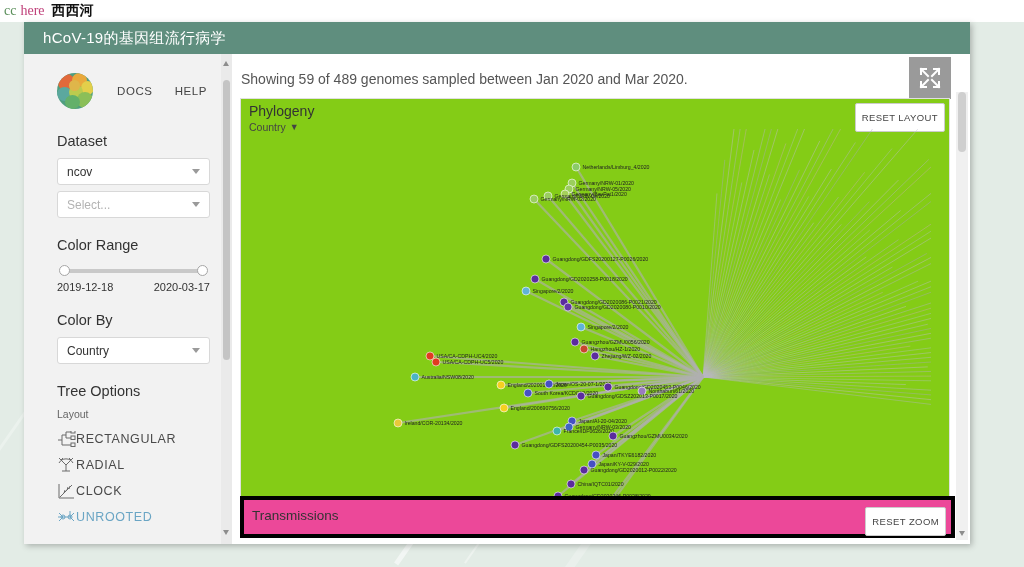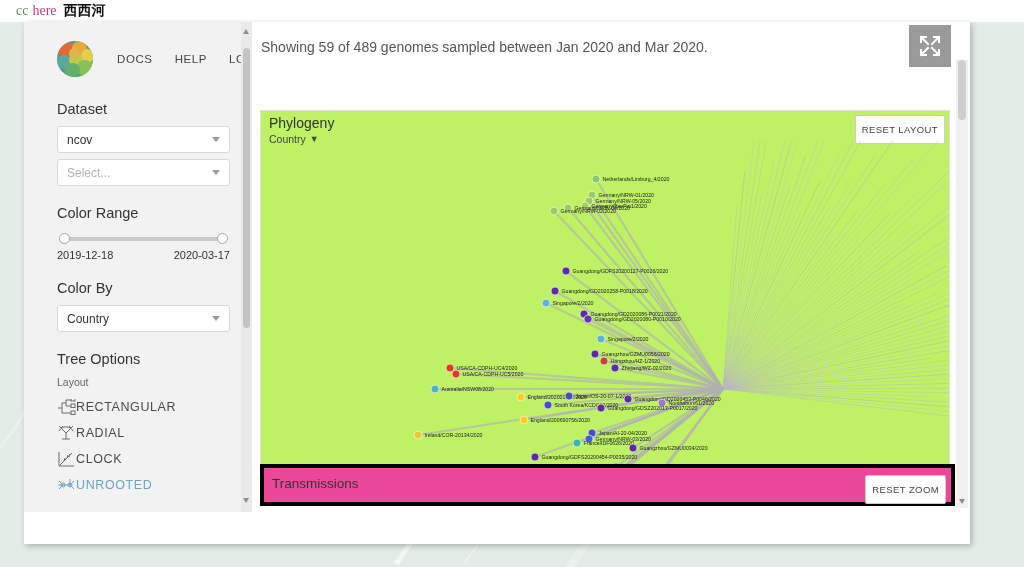--- a/index.html
+++ b/index.html
@@ -9,35 +9,35 @@
     background:#e3ece6;
     position:relative;
   }
   
   .bg-streaks{position:absolute;inset:0;overflow:hidden;pointer-events:none;}
   .bg-streaks i{position:absolute;display:block;background:rgba(255,255,255,.55);
     transform:rotate(35deg);transform-origin:top left;}
 
   
   .site-bar{position:absolute;left:0;top:0;width:1024px;height:22px;background:#ffffff;
-    display:flex;align-items:center;padding-left:16px;box-sizing:border-box;}
+    display:flex;align-items:center;padding-left:4px;box-sizing:border-box;}
   .site-bar .cc{color:#5a8f5a;font-size:14px;font-family:"Liberation Serif",serif;}
   .site-bar .here{color:#c0407a;font-size:14px;margin-left:4px;font-family:"Liberation Serif",serif;}
   .site-bar .cn{color:#111;font-size:14px;font-weight:bold;margin-left:7px;}
 
   
   .app{position:absolute;left:24px;top:22px;width:946px;height:522px;
        background:#fff;box-shadow:2px 2px 6px rgba(0,0,0,.25);}
   .app-title{height:32px;background:#5f8e7e;color:#fff;display:flex;align-items:center;
     padding-left:19px;font-size:15px;letter-spacing:.3px;box-sizing:border-box;}
 
   .app-body{display:flex;height:490px;background:#fff;position:relative;}
 
   
-  .sidebar{width:228px;background:#f2f2f2;position:relative;overflow:hidden;
+  .sidebar{width:208px;background:#f2f2f2;position:relative;overflow:hidden;
     padding:0 0 0 0;box-sizing:border-box;}
   .sb-inner{padding:14px 22px 0 33px;}
   .sb-top{display:flex;align-items:center;height:46px;}
   .logo{width:36px;height:36px;border-radius:50%;position:relative;overflow:hidden;flex:none;
     background:#4f9e7f;}
   .logo i{position:absolute;display:block;border-radius:50%;}
   .nav{display:flex;gap:22px;margin-left:24px;}
   .nav a{font-size:11.5px;color:#444;letter-spacing:.6px;text-decoration:none;}
   .sec-title{font-size:14.5px;color:#333;margin:19px 0 9px 0;font-weight:400;}
   .sel{height:27px;background:#fff;border:1px solid #d8d8d8;border-radius:3px;
@@ -61,21 +61,21 @@
   .sb-scroll{position:absolute;right:0;top:0;width:11px;height:100%;background:#eaeaea;}
   .sb-scroll .thumb{position:absolute;left:2px;top:26px;width:7px;height:280px;background:#c4c4c4;border-radius:4px;}
   .sb-scroll .arw{position:absolute;left:2px;width:0;height:0;border-left:3.5px solid transparent;
     border-right:3.5px solid transparent;}
   .sb-scroll .up{top:7px;border-bottom:5px solid #8d8d8d;}
   .sb-scroll .dn{bottom:9px;border-top:5px solid #8d8d8d;}
 
   
   .main{flex:1;position:relative;background:#fff;overflow:hidden;}
   .status{font-size:14px;color:#555;padding:17px 0 0 9px;}
-  .panel{position:absolute;left:8px;top:44px;right:20px;bottom:47px;border:1px solid #e0e0e0;background:#bef264;margin-top:44px;}
+  .panel{position:absolute;left:8px;top:44px;right:20px;bottom:47px;border:1px solid #e0e0e0;background:#84cc16;}
   .panel-head{position:relative;height:34px;}
   .panel-title{position:absolute;left:8px;top:4px;font-size:14px;color:#333;}
   .colorby{position:absolute;left:8px;top:22px;font-size:10.5px;color:#444;display:flex;gap:4px;align-items:center;}
   .chev{font-size:9px;}
   .btn-ghost{position:absolute;right:4px;top:4px;border:1px solid #ccc;background:#fff;
     font-size:9.5px;color:#444;padding:8px 6px;letter-spacing:.4px;border-radius:2px;}
   .tree-wrap{position:absolute;left:0;top:30px;right:0;bottom:0;overflow:hidden;}
   .expand{position:absolute;right:19px;top:3px;width:42px;height:42px;background:#9a9a9a;
     display:grid;place-items:center;}
   .bottom-bar{position:absolute;left:8px;right:15px;bottom:6px;height:34px;border:4px solid #000000;
@@ -104,20 +104,23 @@
 </div>
 
 <div class="site-bar">
   <span class="cc">cc</span>
   <span class="here">here</span>
   <span class="cn">西西河</span>
 </div>
 
 <div class="app">
 
+  <div class="app-title">
+    <span>hCoV-19的基因组流行病学</span>
+  </div>
 
   <div class="app-body">
 
     <div class="sidebar">
       <div class="sb-inner">
 
         <div class="sb-top">
           <div class="logo">
             <i style="left:1px;top:1px;width:17px;height:17px;background:#E2693B;"></i>
             <i style="left:15px;top:0px;width:15px;height:14px;background:#E9A93C;"></i>

